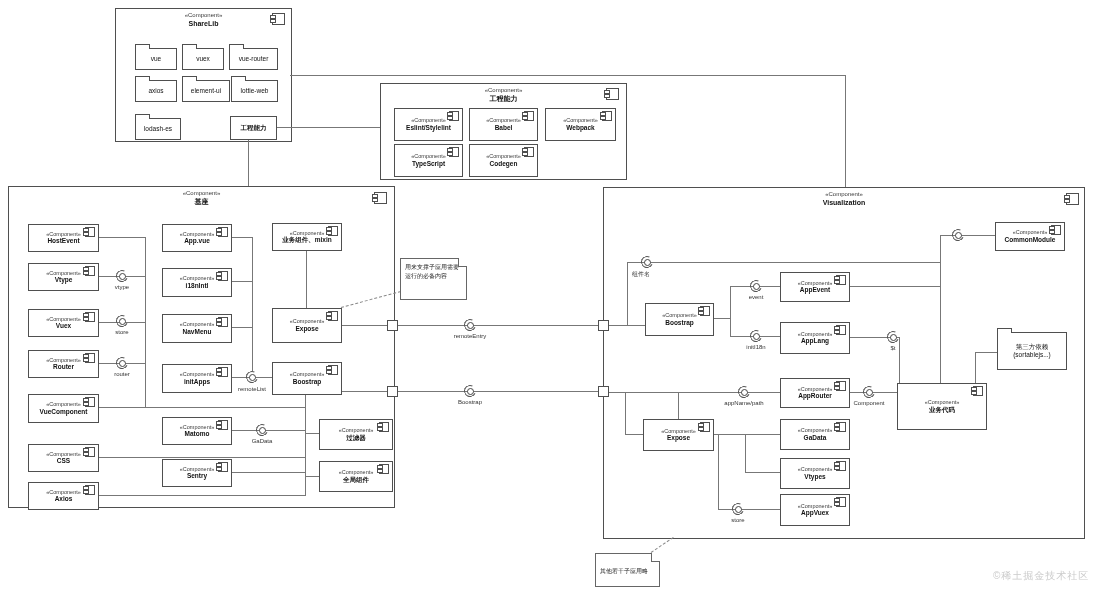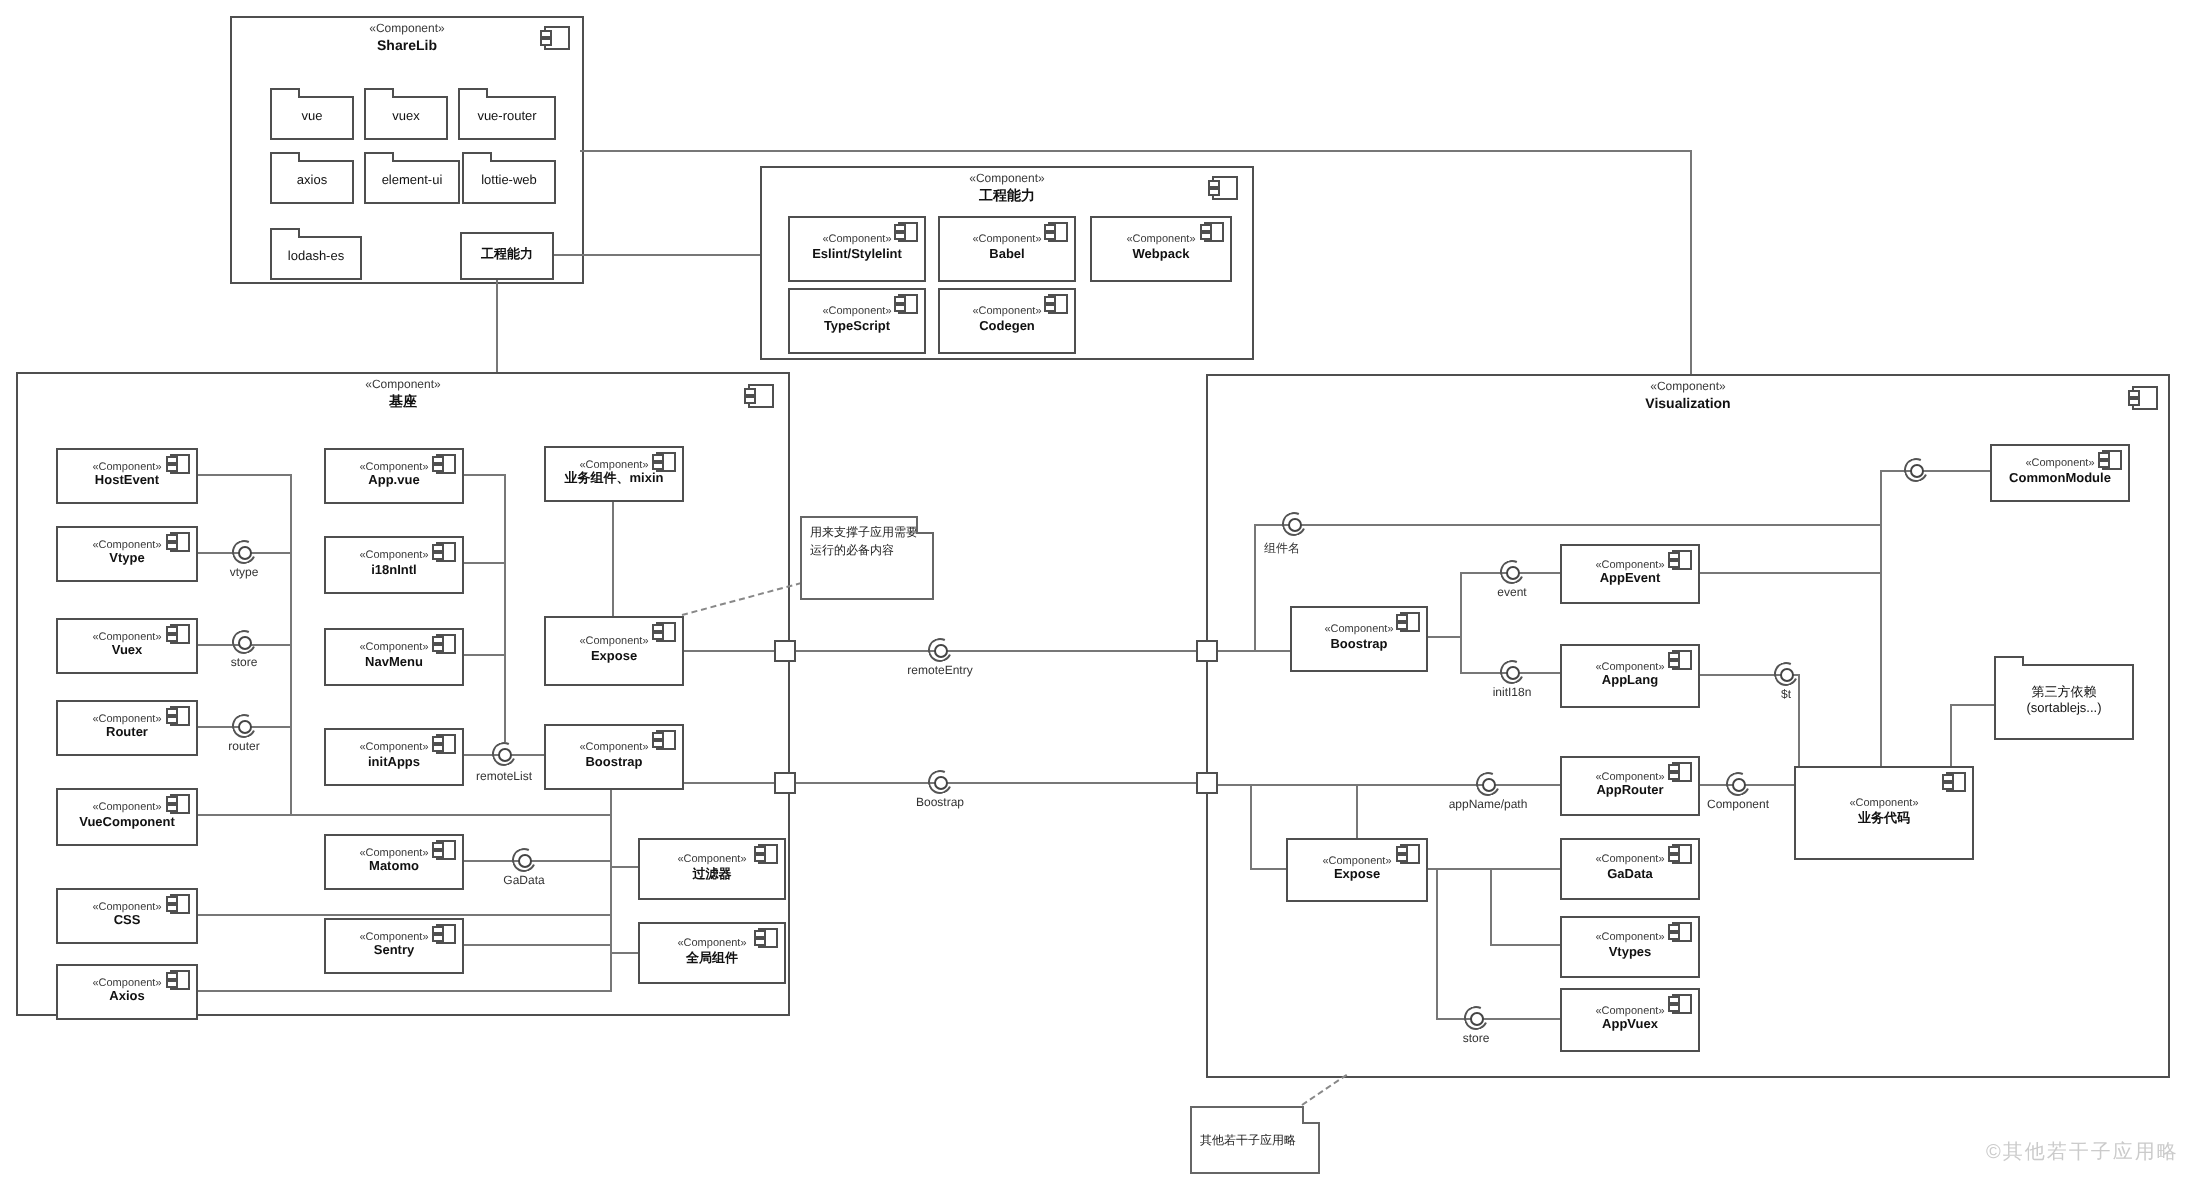--- a/index.html
+++ b/index.html
@@ -425,15 +425,15 @@
   <span class="ifl" style="left:869px;top:400px">Component</span>
   <span class="ifc" style="left:952px;top:229px">
       <i class="sock"></i>
       <i class="ball"></i>
     </span>
 
   <div class="note" style="left:595px;top:553px;width:56px;height:26px;display:flex;align-items:center">
     <span>其他若干子应用略</span>
   </div>
 
-  <span class="wm" style="left:993px;top:569px">©其他若干子应用略</span>
+  <span class="wm" style="left:993px;top:569px">©稀土掘金技术社区</span>
 
 </div>
 
 </body></html>

